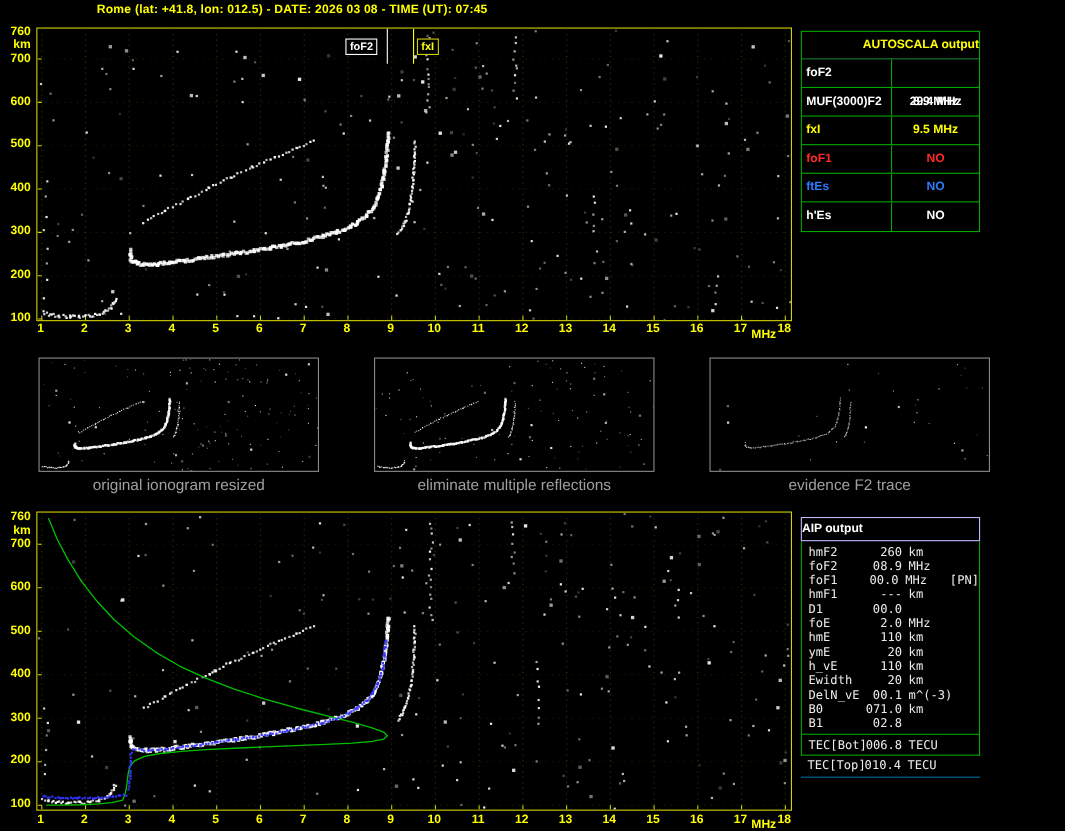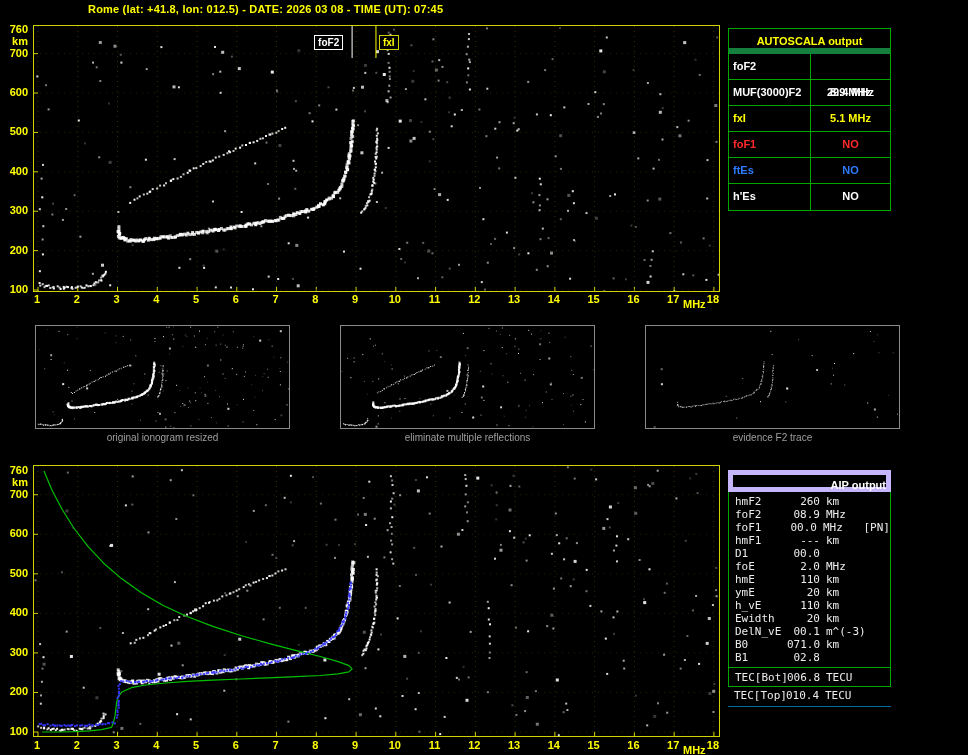--- a/index.html
+++ b/index.html
@@ -11,29 +11,29 @@
   #bottom-frame{left:33px;top:465px;width:687px;height:272px}
   svg{display:block}
   #axes{position:absolute;left:0;top:0;width:968px;height:755px;pointer-events:none}
   .tick{position:absolute;color:#ffff00;font-size:11px;font-weight:bold}
   .ytick{width:28px;text-align:right}
   .xtick{width:16px;text-align:center}
   .xunit{width:30px;text-align:left}
   .marker-label{position:absolute;top:9px;font-size:10px;font-weight:bold;background:#000;padding:1px 3px;border:1px solid #fff;color:#fff}
   #fxi-marker{border-color:#d2d200;color:#ffff00}
   #autoscala{position:absolute;left:728px;top:28px;width:163px;border:1px solid #00a800;color:#fff;font-size:11px;font-weight:bold}
-  #autoscala-title{height:25px;line-height:25px;text-align:center;color:#ffff00;border-bottom:6px solid #15803d}
+  #autoscala-title{height:25px;line-height:25px;text-align:right;color:#ffff00;border-bottom:1px solid #15803d}
   .grow{display:flex;height:26px;line-height:25px;border-bottom:1px solid #00a800}
   .grow:last-child{border-bottom:none}
   .grow .lbl{flex:0 0 82px;padding-left:4px;border-right:1px solid #00a800}
   .grow .val{flex:1;text-align:center}
   .thumb{position:absolute;top:325px;width:255px;height:104px;border:1px solid #8a8a8a;background:#000}
-  .thumb-caption{position:absolute;top:432px;width:255px;text-align:center;color:#9f9f9f;font-size:10px}
+  .thumb-caption{position:absolute;top:432px;width:255px;text-align:center;color:#9f9f9f;font-size:14px}
   #aip{position:absolute;left:728px;top:470px;width:163px;color:#ececec;font-family:"DejaVu Sans Mono",monospace;font-size:11px}
-  #aip-title{border:5px solid #c4b5fd;height:22px;line-height:20px;text-align:right;color:#fff;font-family:"Liberation Sans",sans-serif;font-weight:bold}
+  #aip-title{border:1px solid #c4b5fd;height:22px;line-height:20px;text-align:left;color:#fff;font-family:"Liberation Sans",sans-serif;font-weight:bold}
   #aip-rows{border:1px solid #00a800;border-top:none;padding:3px 0 0 0}
   .aip-row{display:flex;height:13px;line-height:13px;padding-left:6px;white-space:pre}
   .aip-row .l{width:52px}
   .aip-row .v{width:33px;text-align:right}
   .aip-row .u{margin-left:6px;width:40px}
   .aip-row .n{margin-left:2px}
   .aip-row.tec{border-top:1px solid #00a800;margin-top:3px;padding-top:3px;height:19px}
   #aip-tec-top{border-bottom:1px solid #0369a1;padding:2px 0 3px 0}
   #aip-tec-top .aip-row{height:14px}
 </style>
@@ -810,21 +810,21 @@
       <div class="grow">
         <span class="lbl" style="color: rgb(255, 255, 255);">foF2</span>
         <span class="val" style="color: rgb(255, 255, 255); margin-top: 26px;">8.9 MHz</span>
       </div>
       <div class="grow">
         <span class="lbl" style="color: rgb(255, 255, 255);">MUF(3000)F2</span>
         <span class="val" style="color: rgb(255, 255, 255);">29.4 MHz</span>
       </div>
       <div class="grow">
         <span class="lbl" style="color: rgb(255, 255, 0);">fxI</span>
-        <span class="val" style="color: rgb(255, 255, 0);">5.1 MHz</span>
+        <span class="val" style="color: rgb(255, 255, 0);">9.5 MHz</span>
       </div>
       <div class="grow">
         <span class="lbl" style="color: rgb(255, 42, 42);">foF1</span>
         <span class="val" style="color: rgb(255, 42, 42);">NO</span>
       </div>
       <div class="grow">
         <span class="lbl" style="color: rgb(46, 123, 255);">ftEs</span>
         <span class="val" style="color: rgb(46, 123, 255);">NO</span>
       </div>
       <div class="grow">

